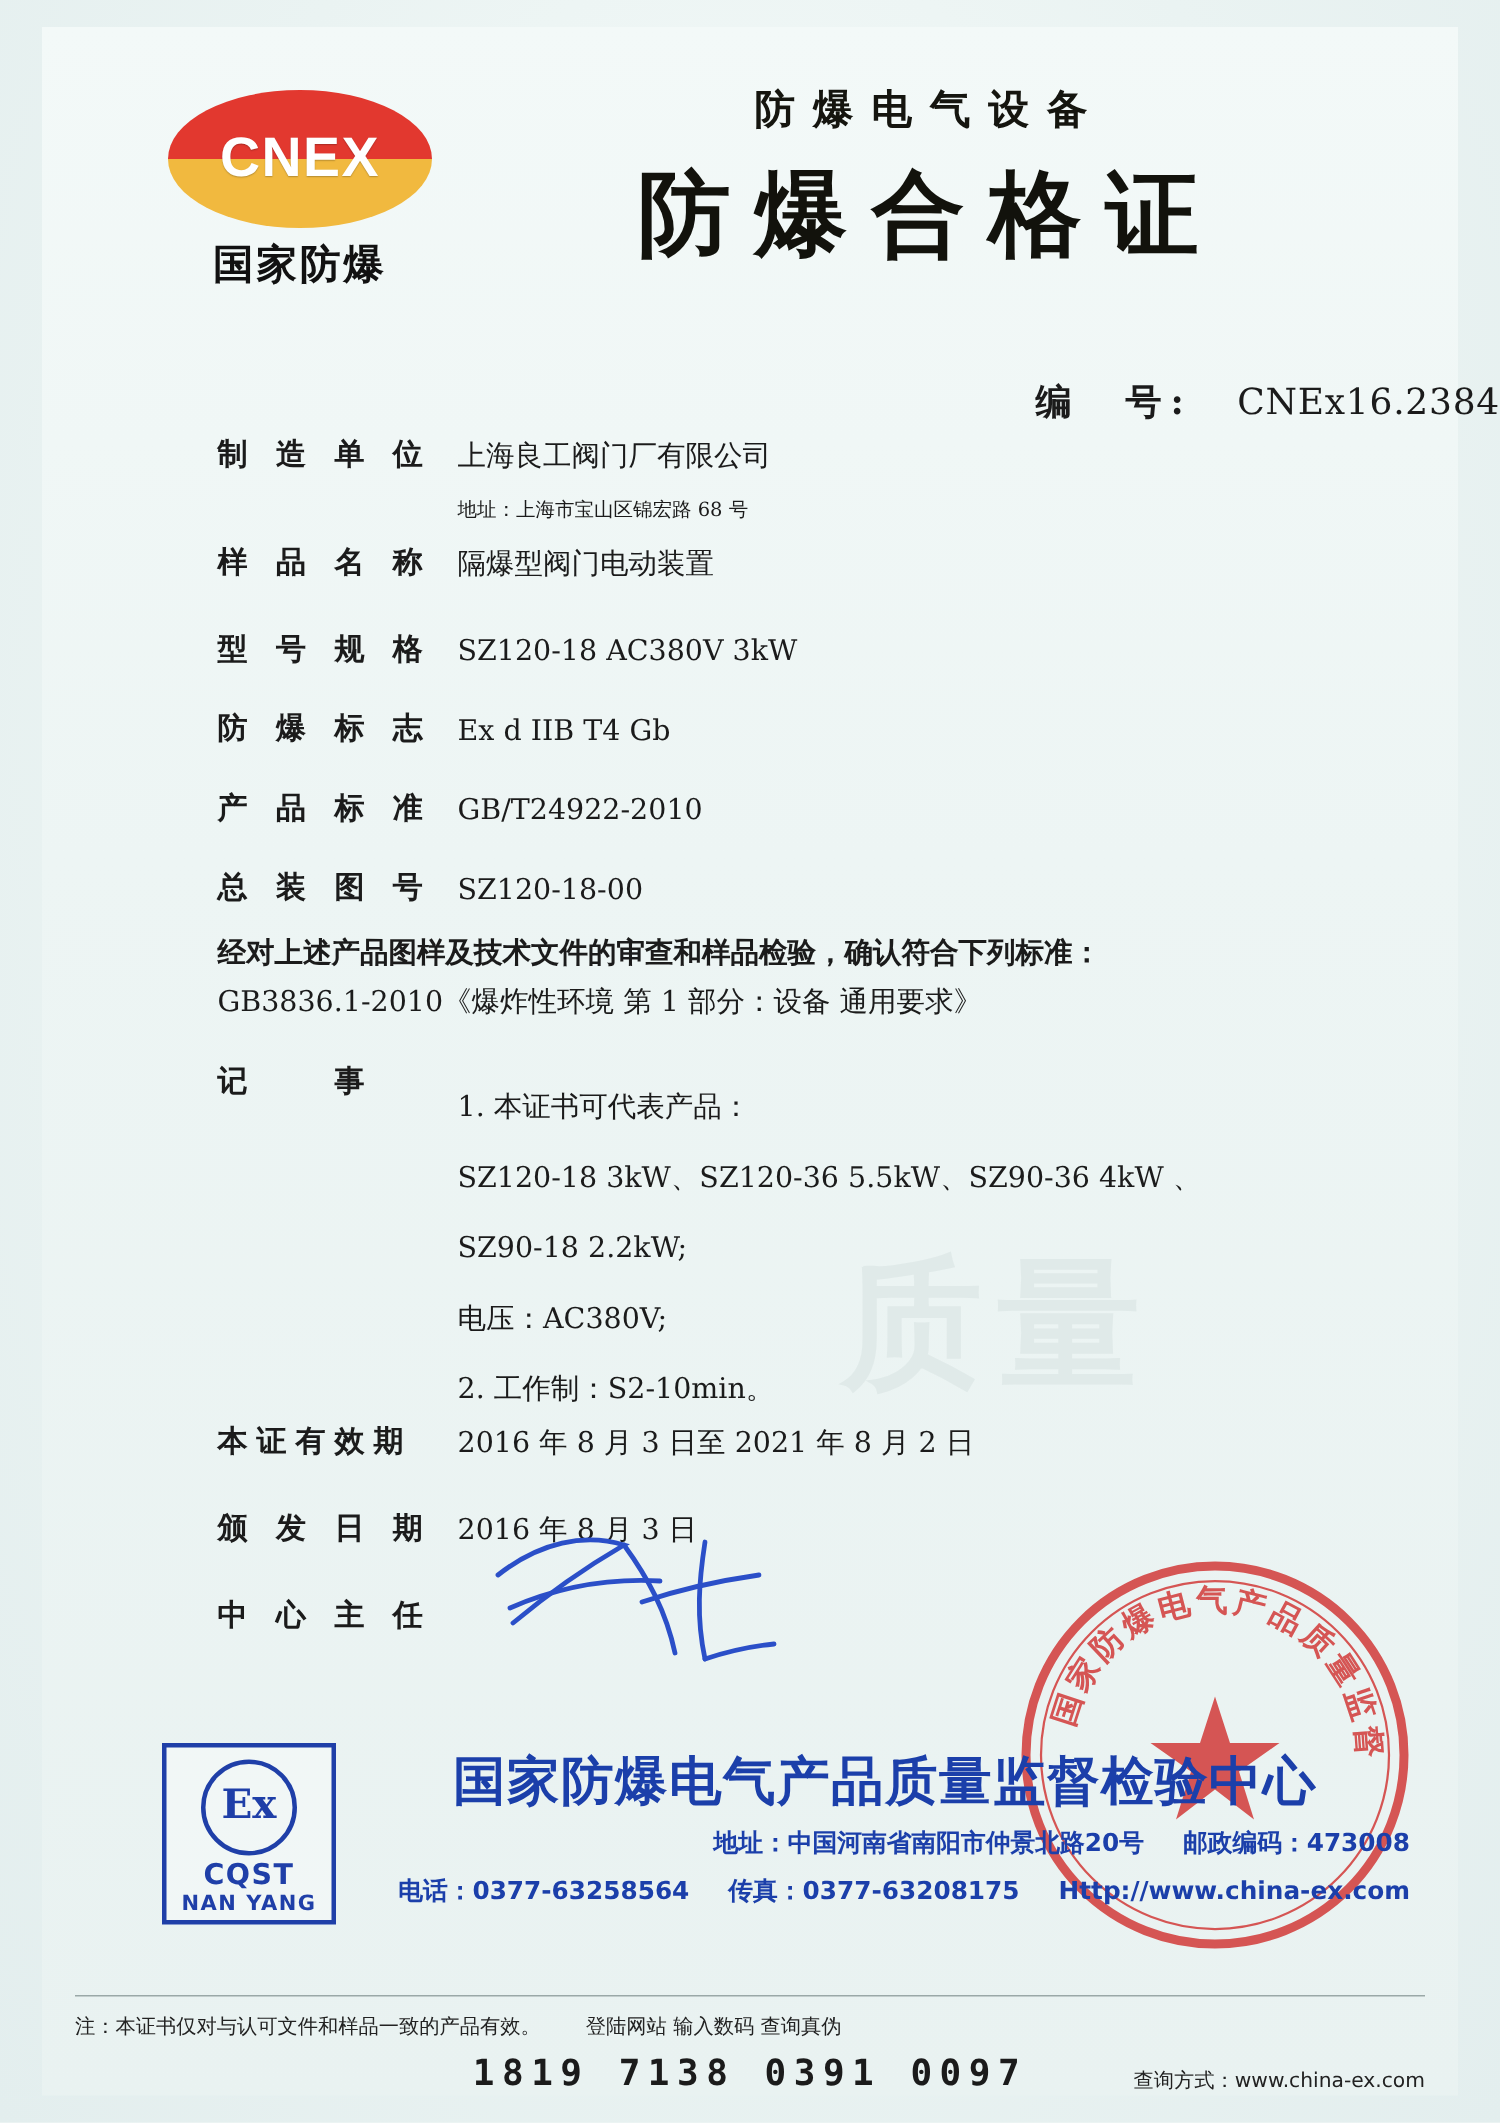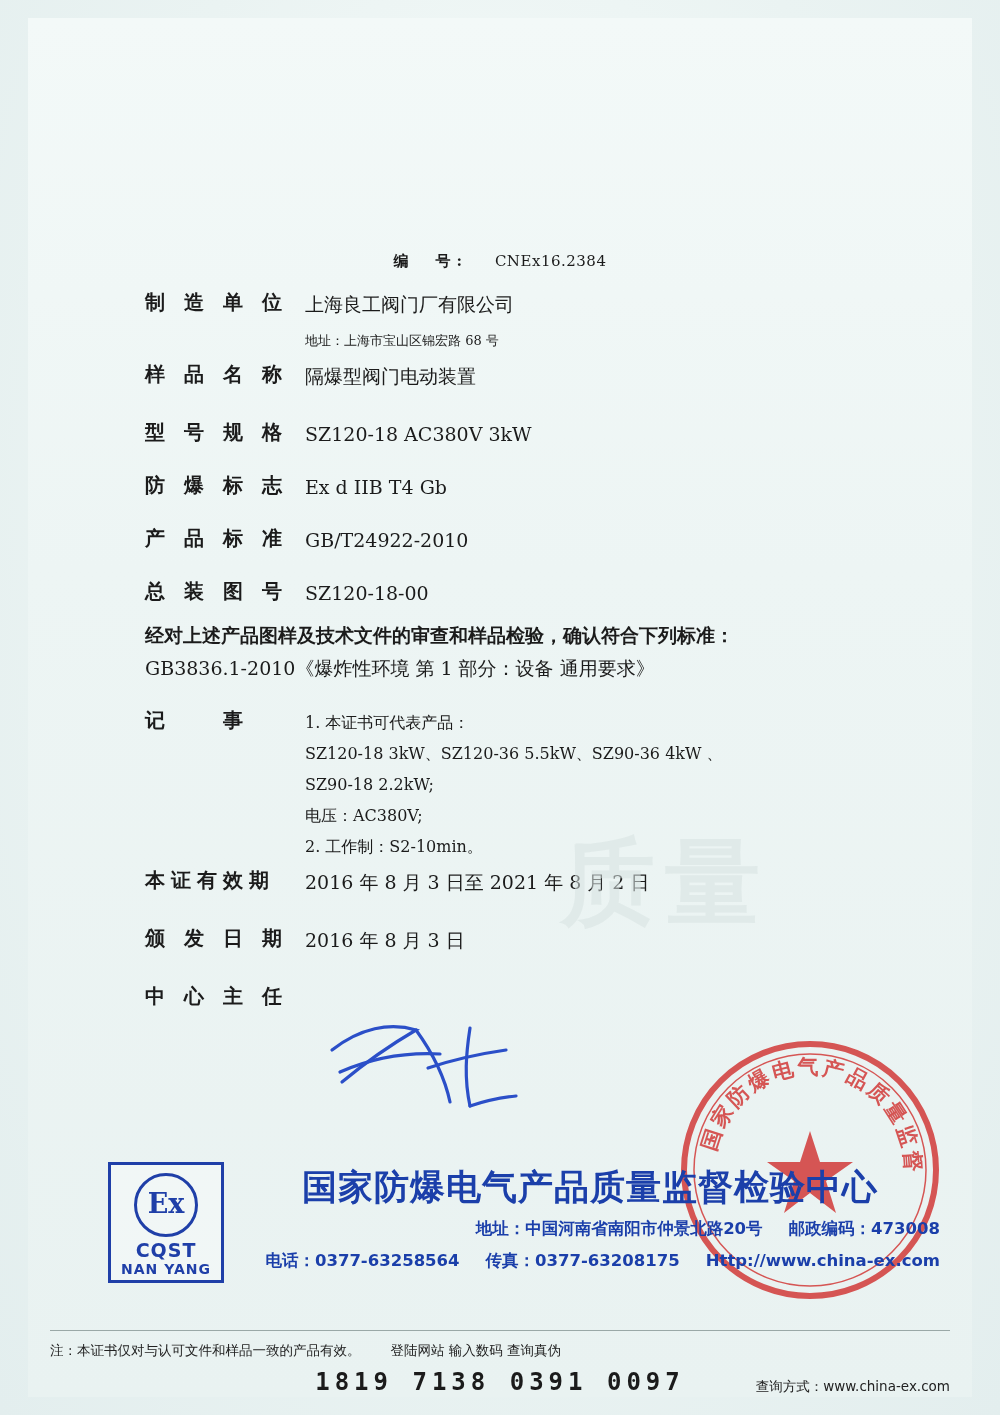--- a/index.html
+++ b/index.html
@@ -49,22 +49,22 @@
     font-family:"DejaVu Sans",sans-serif;
   }
   .title-big{
     margin-top:10px;
     font-size:62px;letter-spacing:16px;font-weight:bold;color:#12120c;
     font-family:"DejaVu Sans",sans-serif;
   }
 
   
   .serial{
-    position:absolute;top:252px;left:0;right:0;text-align:center;
-    font-size:15px;font-family:"DejaVu Serif","Liberation Serif",serif;
+    position:absolute;top:252px;left:0;right:0;text-align:right;
+    font-size:24px;font-family:"DejaVu Serif","Liberation Serif",serif;
   }
   .serial .lbl{letter-spacing:6px;font-weight:bold;}
   .serial .val{margin-left:22px;letter-spacing:.5px;}
 
   
   .fields{
     position:absolute;left:145px;right:90px;top:289px;
     font-family:"DejaVu Serif","Liberation Serif",serif;
   }
   .row{display:flex;align-items:flex-start;margin-bottom:5px;}
@@ -77,21 +77,21 @@
   .value.small{font-size:13px;text-align:center;}
   .gap-sm{height:17px;}
   .gap-md{height:22px;}
 
   .para{
     font-size:19px;line-height:33px;margin-top:10px;
     font-family:"DejaVu Serif","Liberation Serif",serif;
   }
   .para .b{font-weight:bold;}
 
-  .note-lines div{font-size:16px;line-height:31px;}
+  .note-lines div{font-size:19px;line-height:31px;margin-top:16px;}
 
   
   .sig{
     position:absolute;left:320px;top:1010px;width:220px;height:110px;
     pointer-events:none;
   }
   .sig svg{width:100%;height:100%;}
 
   
   .stamp{
@@ -153,20 +153,32 @@
   .query{
     position:absolute;right:0;top:36px;font-size:13.5px;color:#222;
   }
 </style>
 </head>
 <body>
 
 <div class="page">
   <div class="paper-edge"></div>
 
+  <div class="header">
+    <div class="logo">
+      <div class="logo-oval">
+        <span>CNEX</span>
+      </div>
+      <div class="logo-cn">国家防爆</div>
+    </div>
+    <div class="title-wrap">
+      <div class="title-small">防爆电气设备</div>
+      <div class="title-big">防爆合格证</div>
+    </div>
+  </div>
 
   <div class="serial">
     <span class="lbl">编　号:</span>
     <span class="val">CNEx16.2384</span>
   </div>
 
   <div class="fields">
 
     <div class="row">
       <div class="label">制 造 单 位</div>

